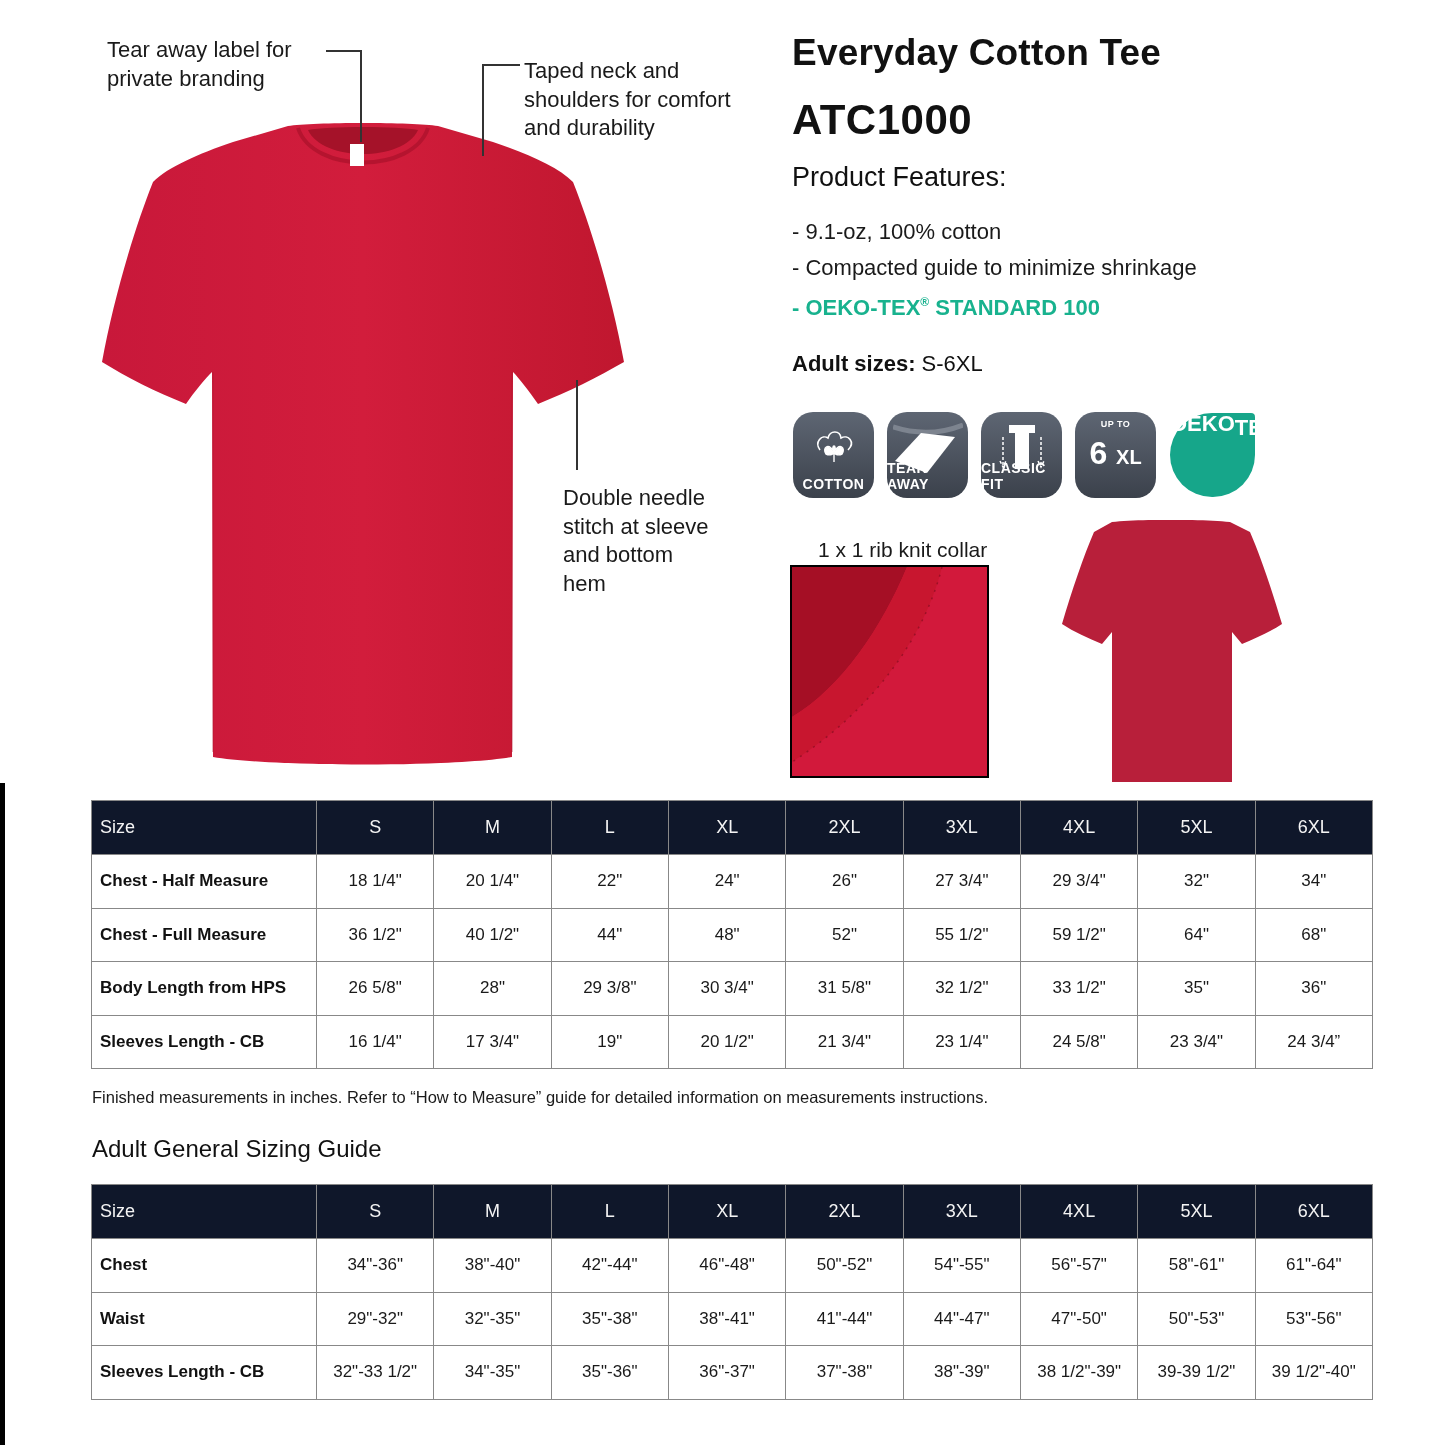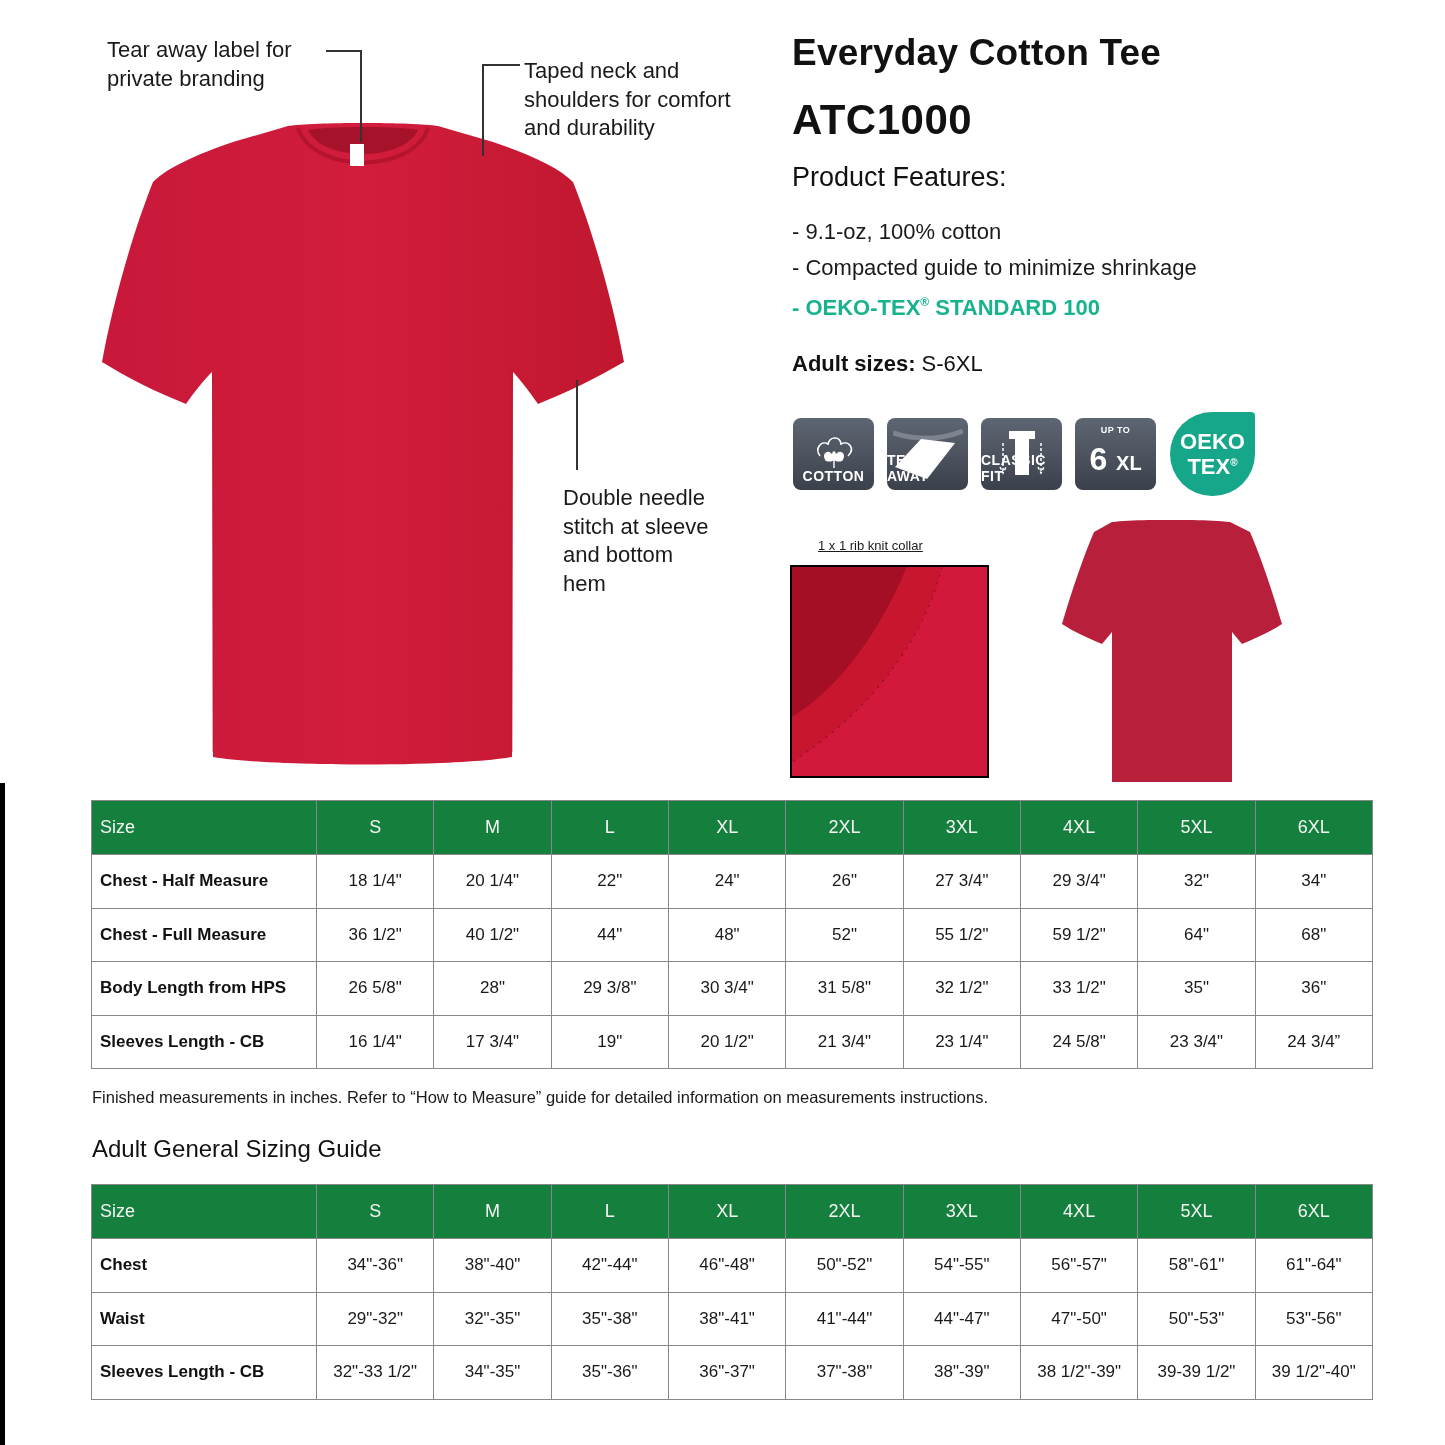--- a/index.html
+++ b/index.html
@@ -24,36 +24,36 @@
   .sku { position: absolute; left: 792px; top: 96px; font-size: 42px; font-weight: bold; letter-spacing: 0.5px; }
   .feat-head { position: absolute; left: 792px; top: 162px; font-size: 27px; font-weight: normal; }
   .feat-list { position: absolute; left: 792px; top: 214px; list-style: none; }
   .feat-list li { font-size: 22px; line-height: 35.5px; color: #1a1a1a; }
   .feat-list li.accent { color: #18b28e; font-weight: bold; }
   .feat-list li sup { font-size: 12px; vertical-align: 9px; }
   .sizes { position: absolute; left: 792px; top: 351px; font-size: 22px; }
   .sizes b { font-weight: bold; }
 
   .badges { position: absolute; left: 793px; top: 412px; display: flex; gap: 13px; align-items: center; }
-  .badge { width: 81px; height: 72px; border-radius: 8px; background: linear-gradient(#5e6673, #3b414b); position: relative; color: #fff; display: flex; flex-direction: column; align-items: center; justify-content: flex-end; padding-bottom: 6px; }
+  .badge { width: 81px; height: 86px; border-radius: 20px; background: linear-gradient(#5e6673, #3b414b); position: relative; color: #fff; display: flex; flex-direction: column; align-items: center; justify-content: flex-end; padding-bottom: 6px; }
   .badge .b-label { font-size: 14px; font-weight: bold; letter-spacing: 0.5px; }
   .badge .b-ico { position: absolute; left: 0; right: 0; top: 10px; height: 52px; display: flex; align-items: center; justify-content: center; }
   .badge .upto { position: absolute; top: 7px; width: 100%; text-align: center; font-size: 9px; font-weight: bold; letter-spacing: 0.5px; }
   .badge .six { position: absolute; top: 23px; width: 100%; text-align: center; font-size: 32px; font-weight: bold; }
   .badge .six span { font-size: 20px; }
-  .oeko { width: 85px; height: 84px; background: #16a68a; border-radius: 42px 4px 42px 42px; color: #fff; font-weight: bold; font-size: 22px; line-height: 21px; text-align: center; display: flex; flex-direction: column; justify-content: center; margin-left: 1px; }
+  .oeko { width: 85px; height: 84px; background: #16a68a; border-radius: 42px 4px 42px 42px; color: #fff; font-weight: bold; font-size: 22px; line-height: 21px; text-align: center; display: flex; justify-content: space-between; margin-left: 1px; }
   .oeko sup { font-size: 10px; vertical-align: 8px; }
 
-  .rib-caption { position: absolute; left: 818px; top: 538px; font-size: 13px; color: #1a1a1a; text-decoration: underline; }
+  .rib-caption { position: absolute; left: 818px; top: 538px; font-size: 21px; color: #1a1a1a; }
   .rib-box { position: absolute; left: 790px; top: 565px; width: 199px; height: 213px; border: 2px solid #000; overflow: hidden; background: #d31c3b; }
 
   
   table.spec { position: absolute; left: 91px; border-collapse: collapse; table-layout: fixed; width: 1282px; }
   table.spec th, table.spec td { border: 1.5px solid #888; text-align: center; font-size: 17px; }
-  table.spec th { background: #15803d; color: #f4f4f4; font-weight: normal; height: 54px; font-size: 18px; }
+  table.spec th { background: #0f172a; color: #f4f4f4; font-weight: normal; height: 54px; font-size: 18px; }
   table.spec th.first { text-align: left; padding-left: 8px; }
   table.spec td { height: 53.5px; color: #1a1a1a; }
   table.spec td.rowhead { text-align: left; padding-left: 8px; font-weight: bold; color: #111; }
   table.spec col.c0 { width: 225px; }
   .t1 { top: 800px; }
   .t2 { top: 1184px; }
 
   .footnote { position: absolute; left: 92px; top: 1088px; font-size: 16.5px; color: #1a1a1a; }
   .guide-title { position: absolute; left: 92px; top: 1135px; font-size: 24px; color: #111; }
 </style>

